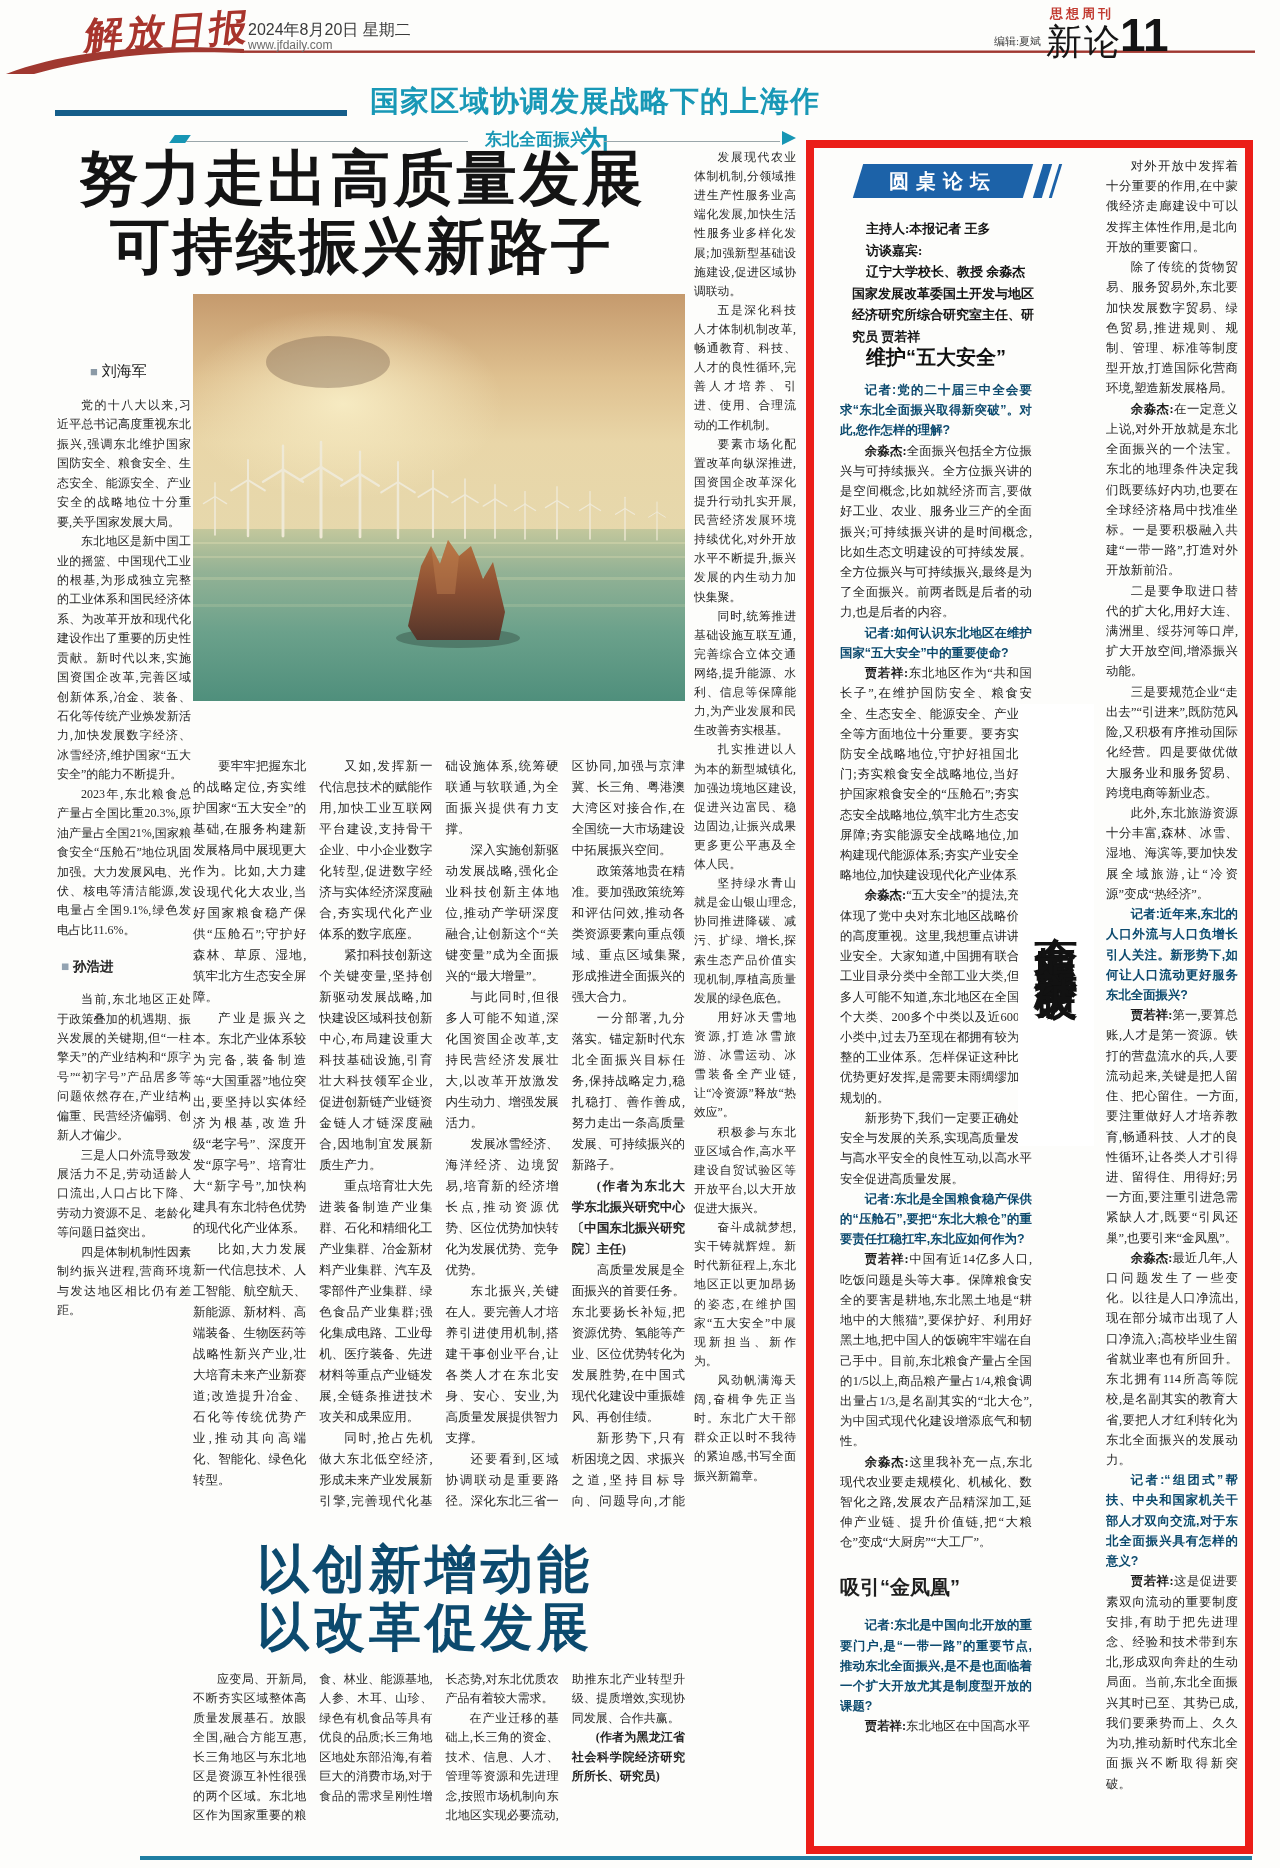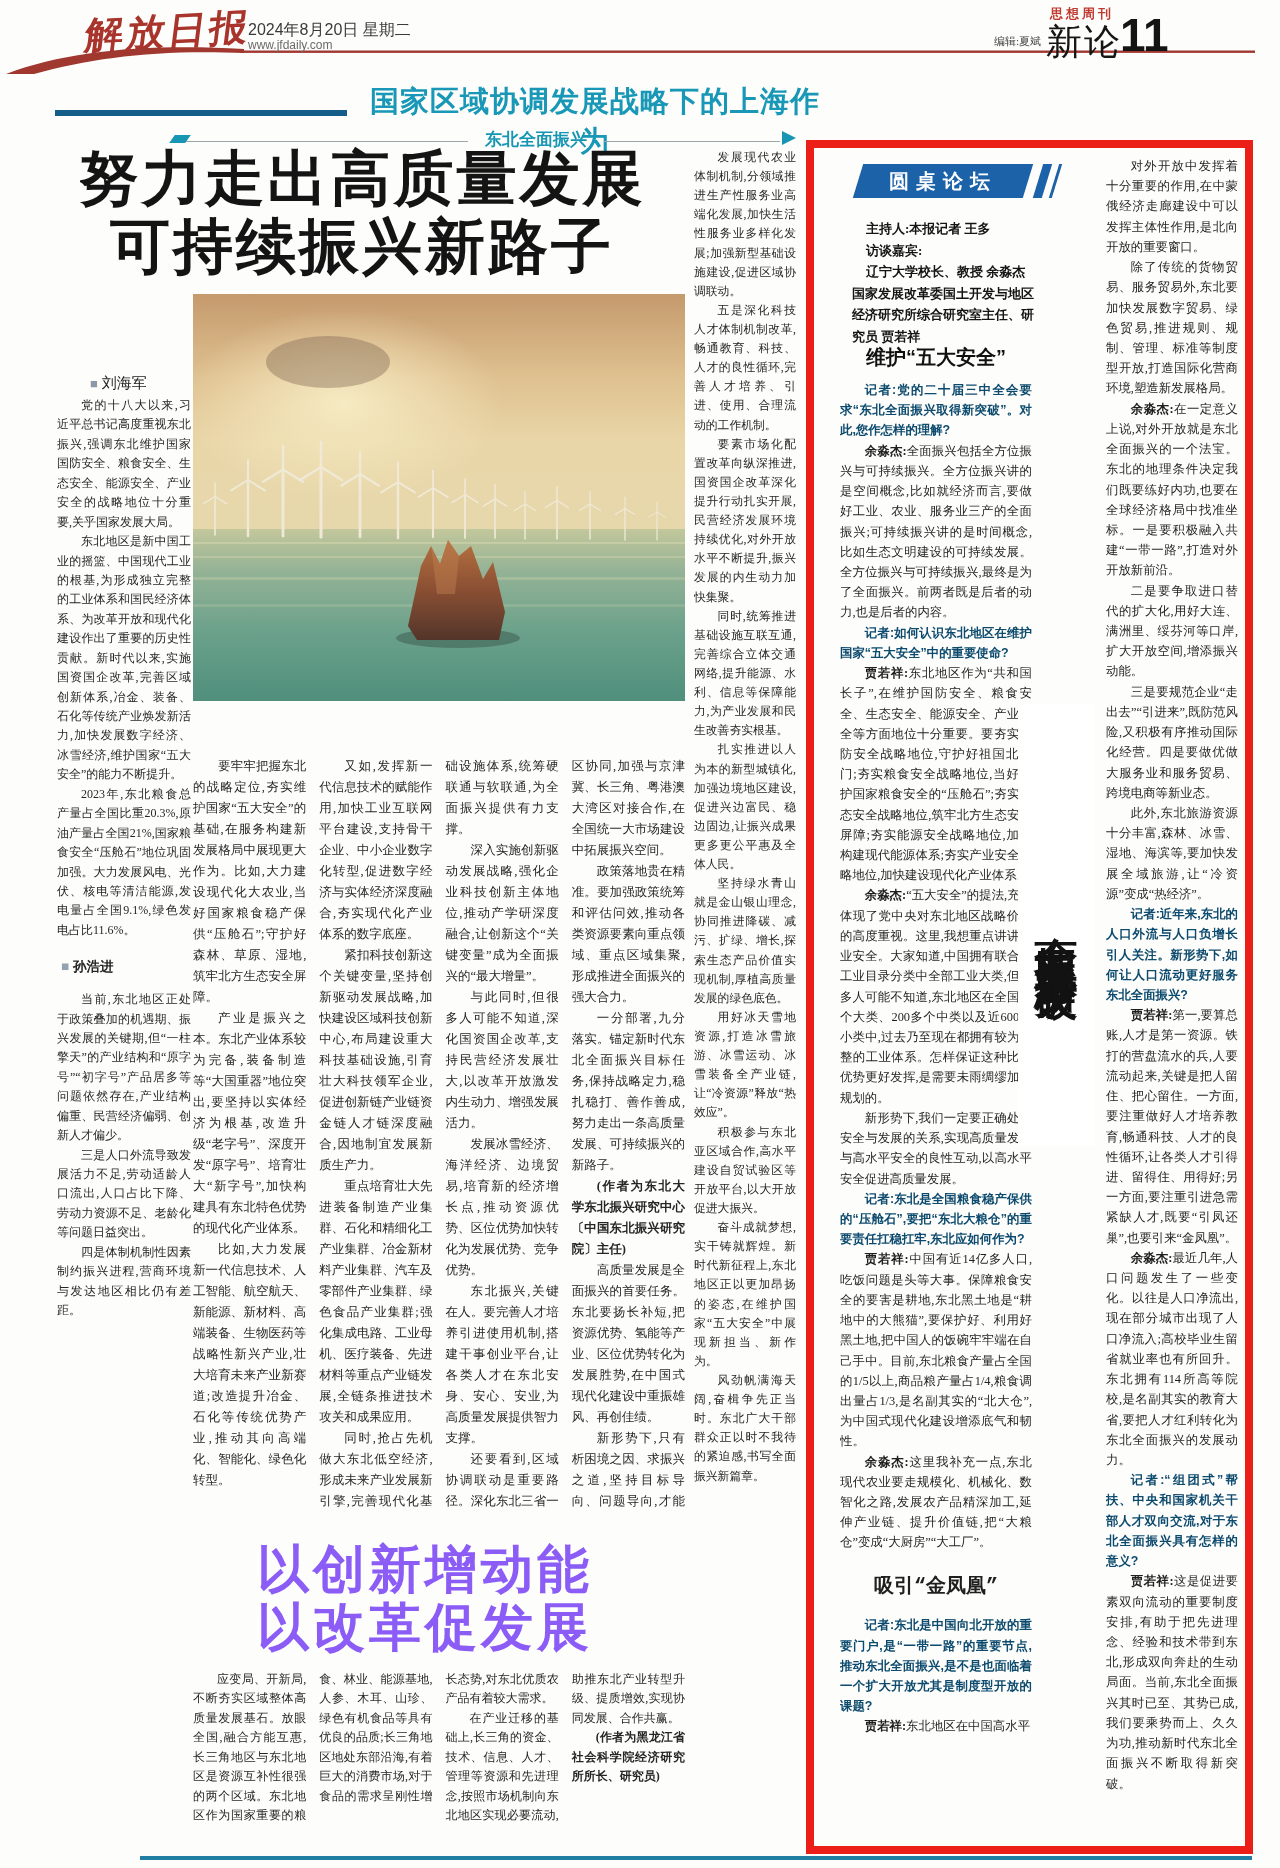--- a/index.html
+++ b/index.html
@@ -26,62 +26,62 @@
   .kick-line.r{left:604px;width:176px;}
   .kicker{left:468px;top:128px;width:136px;text-align:center;font-size:17px;font-weight:bold;color:#1796b4;
         font-family:"Liberation Sans",sans-serif;}
   .kick-deco-l{left:172px;top:135px;width:16px;height:8px;background:#1796b4;transform:skewX(-35deg);}
   .kick-deco-r{left:782px;top:131px;width:0;height:0;border-left:14px solid #1796b4;
         border-top:7px solid transparent;border-bottom:7px solid transparent;}
 
   
   .a1-title{left:52px;top:146px;width:620px;text-align:center;font-weight:900;font-size:60px;
         line-height:1.13;color:#141414;letter-spacing:3px;}
-  .byline{left:90px;top:374px;font-size:15px;color:#222;font-family:Liberation Serif, serif;text-align:right;}
+  .byline{left:90px;top:362px;font-size:15px;color:#222;font-family:Liberation Serif, serif;text-align:right;}
   .byline .sq{color:#8b9aa6;font-size:13px;margin-right:4px;}
 
   .bodytext{font-size:12px;line-height:1.62;text-align:justify;color:#262626;overflow:hidden;}
   .bodytext p{margin:0;text-indent:2em;}
   .bodytext p.credit{font-weight:bold;}
   .bodytext p.byline2{text-indent:0;font-family:"Liberation Sans",sans-serif;font-weight:bold;
         font-size:13.5px;margin:16px 0 12px 4px;}
   .bodytext p.byline2::before{content:"■ ";color:#93a3b1;}
 
   .leftcol{left:57px;top:396px;width:134px;height:1451px;}
   .col5{left:694px;top:148px;width:102px;height:1700px;font-size:11.8px;}
   .rowA{left:193px;top:756px;width:492px;height:772px;column-count:4;column-gap:13px;font-size:12.5px;line-height:1.68;}
   .rowB{left:193px;top:1670px;width:492px;height:178px;column-count:4;column-gap:13px;}
 
   .photo{left:193px;top:294px;width:492px;height:407px;overflow:hidden;background:#d9c294;}
   .caption{left:193px;top:706px;width:492px;text-align:right;font-size:12.5px;line-height:1.55;color:#222;}
   .caption .cr{font-family:"Liberation Sans",sans-serif;font-weight:bold;margin-left:6px;}
 
   
   .a2-title{left:205px;top:1540px;width:440px;text-align:center;font-family:"Liberation Sans",sans-serif;
-        font-weight:900;font-size:52px;line-height:1.12;color:#8b5cf6;letter-spacing:4px;}
+        font-weight:900;font-size:52px;line-height:1.12;color:#0c4a6e;letter-spacing:4px;}
 
   
   .rtbox{left:806px;top:140px;width:447px;height:1714px;border:8px solid #eb1e18;box-sizing:border-box;}
   .rt-banner{position:absolute;left:44px;top:16px;width:170px;height:34px;background:#1c62a8;transform:skewX(-17deg);}
   .rt-banner span{display:block;transform:skewX(17deg);text-align:center;line-height:34px;color:#fff;
         font-family:"Liberation Sans",sans-serif;font-weight:bold;font-size:20px;letter-spacing:7px;}
   .rt-banner-bar{position:absolute;top:16px;height:34px;background:#1c62a8;transform:skewX(-17deg);}
   .b1{left:224px;width:9px;} .b2{left:240px;width:3px;}
 
   .rt-guests{position:absolute;left:38px;top:70px;width:182px;font-size:13px;line-height:1.66;
         font-weight:bold;color:#141414;text-align:justify;}
   .rt-guests div.ind{padding-left:14px;}
   .rt-h1{position:absolute;left:20px;top:196px;width:204px;text-align:center;font-family:"Liberation Sans",sans-serif;
         font-weight:800;font-size:20px;color:#111;}
 
   .rt{font-size:12.4px;line-height:1.63;text-align:justify;color:#1f1f1f;overflow:hidden;}
   .rt p{margin:0;text-indent:2em;}
   .rt p.q{font-family:"Liberation Sans",sans-serif;font-weight:bold;color:#0c4a6e;}
   .rt p.a{font-family:Liberation Serif, serif;}
-  .rt p.h{font-family:Liberation Mono, monospace;font-weight:800;font-size:20px;text-align:center;
+  .rt p.h{font-family:Liberation Sans, sans-serif;font-weight:800;font-size:20px;
         text-indent:0;margin:18px 0 12px;}
   .rt-col1{position:absolute;left:26px;top:232px;width:192px;height:1452px;}
   .rt-col2{position:absolute;left:292px;top:8px;width:132px;height:1690px;}
 
   .rt-vtitle{position:absolute;left:204px;top:556px;width:76px;height:442px;background:#fff;z-index:3;
         display:flex;align-items:center;justify-content:center;}
   .rt-vtitle span{writing-mode:vertical-rl;font-weight:900;font-size:43px;letter-spacing:5px;color:#121212;
         font-family:"Liberation Serif",serif;}
 
   .bottom-rule{left:140px;top:1856px;width:1112px;height:4px;background:#1f7ea2;}

